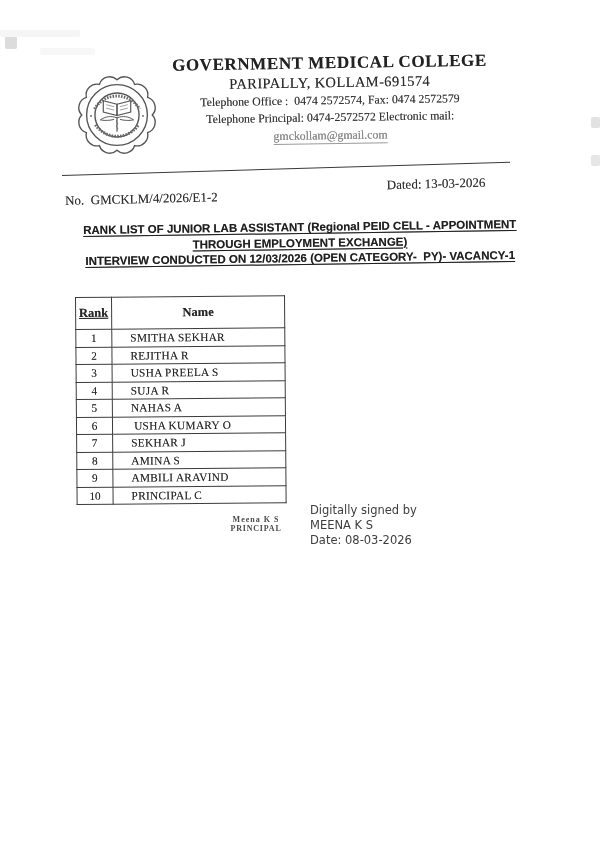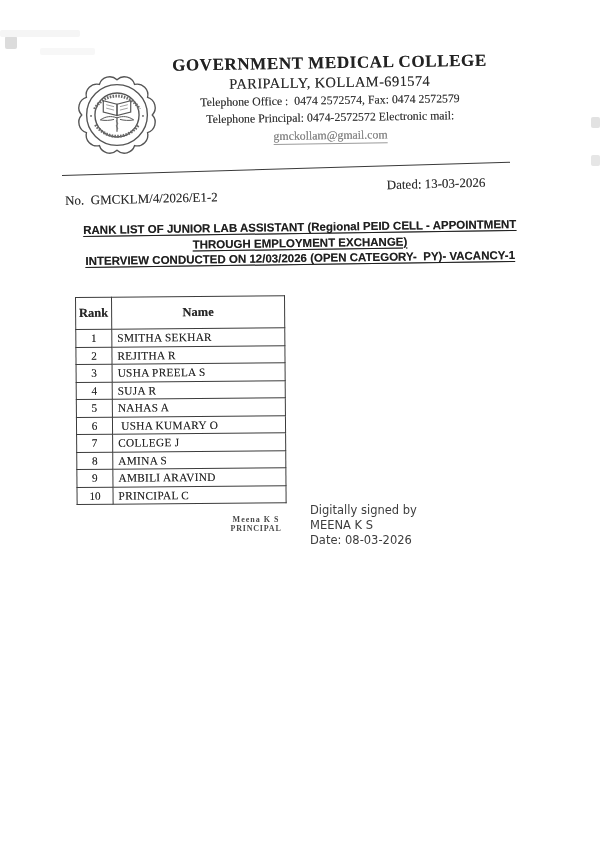--- a/index.html
+++ b/index.html
@@ -48,25 +48,25 @@
   }
   
   #rank-table{
     left:75px;top:297px;border-collapse:collapse;
     transform:rotate(-0.45deg);transform-origin:top left;
     font-family:"Liberation Serif", serif;color:#262626;
     text-shadow:0 0 .4px rgba(0,0,0,.45);
   }
   #rank-table th,#rank-table td{border:1px solid #3c3c3c;}
   #rank-table th{font-size:12.5px;font-weight:bold;height:29px;text-align:center;}
-  #rank-table th.col-rank{width:33px;}
+  #rank-table th.col-rank{width:33px;text-decoration:underline;}
   #rank-table th.col-name{width:170px;}
   #rank-table td{height:14.5px;font-size:11.3px;}
   #rank-table td.rank-cell{text-align:center;width:33px;}
-  #rank-table td.name-cell{text-align:left;padding-left:5px;white-space:pre;letter-spacing:.3px;}
+  #rank-table td.name-cell{text-align:left;padding-left:18px;white-space:pre;letter-spacing:.3px;}
   
   #signer{
     left:226px;top:515px;width:60px;text-align:center;color:#4a4a4a;
     font-family:"Liberation Serif", serif;font-weight:bold;
   }
   #signer .sig-name{font-size:8px;letter-spacing:1px;white-space:pre;}
   #signer .sig-title{font-size:8px;letter-spacing:.8px;}
   #digital-sig{
     left:310px;top:503px;width:160px;
     font-family:"DejaVu Sans", sans-serif;font-size:11.5px;line-height:15px;color:#3d3d3d;
@@ -156,21 +156,21 @@
         <tr>
           <td class="rank-cell">5</td>
           <td class="name-cell">NAHAS A</td>
         </tr>
         <tr>
           <td class="rank-cell">6</td>
           <td class="name-cell"> USHA KUMARY O</td>
         </tr>
         <tr>
           <td class="rank-cell">7</td>
-          <td class="name-cell">COLLEGE J</td>
+          <td class="name-cell">SEKHAR J</td>
         </tr>
         <tr>
           <td class="rank-cell">8</td>
           <td class="name-cell">AMINA S</td>
         </tr>
         <tr>
           <td class="rank-cell">9</td>
           <td class="name-cell">AMBILI ARAVIND</td>
         </tr>
         <tr>

